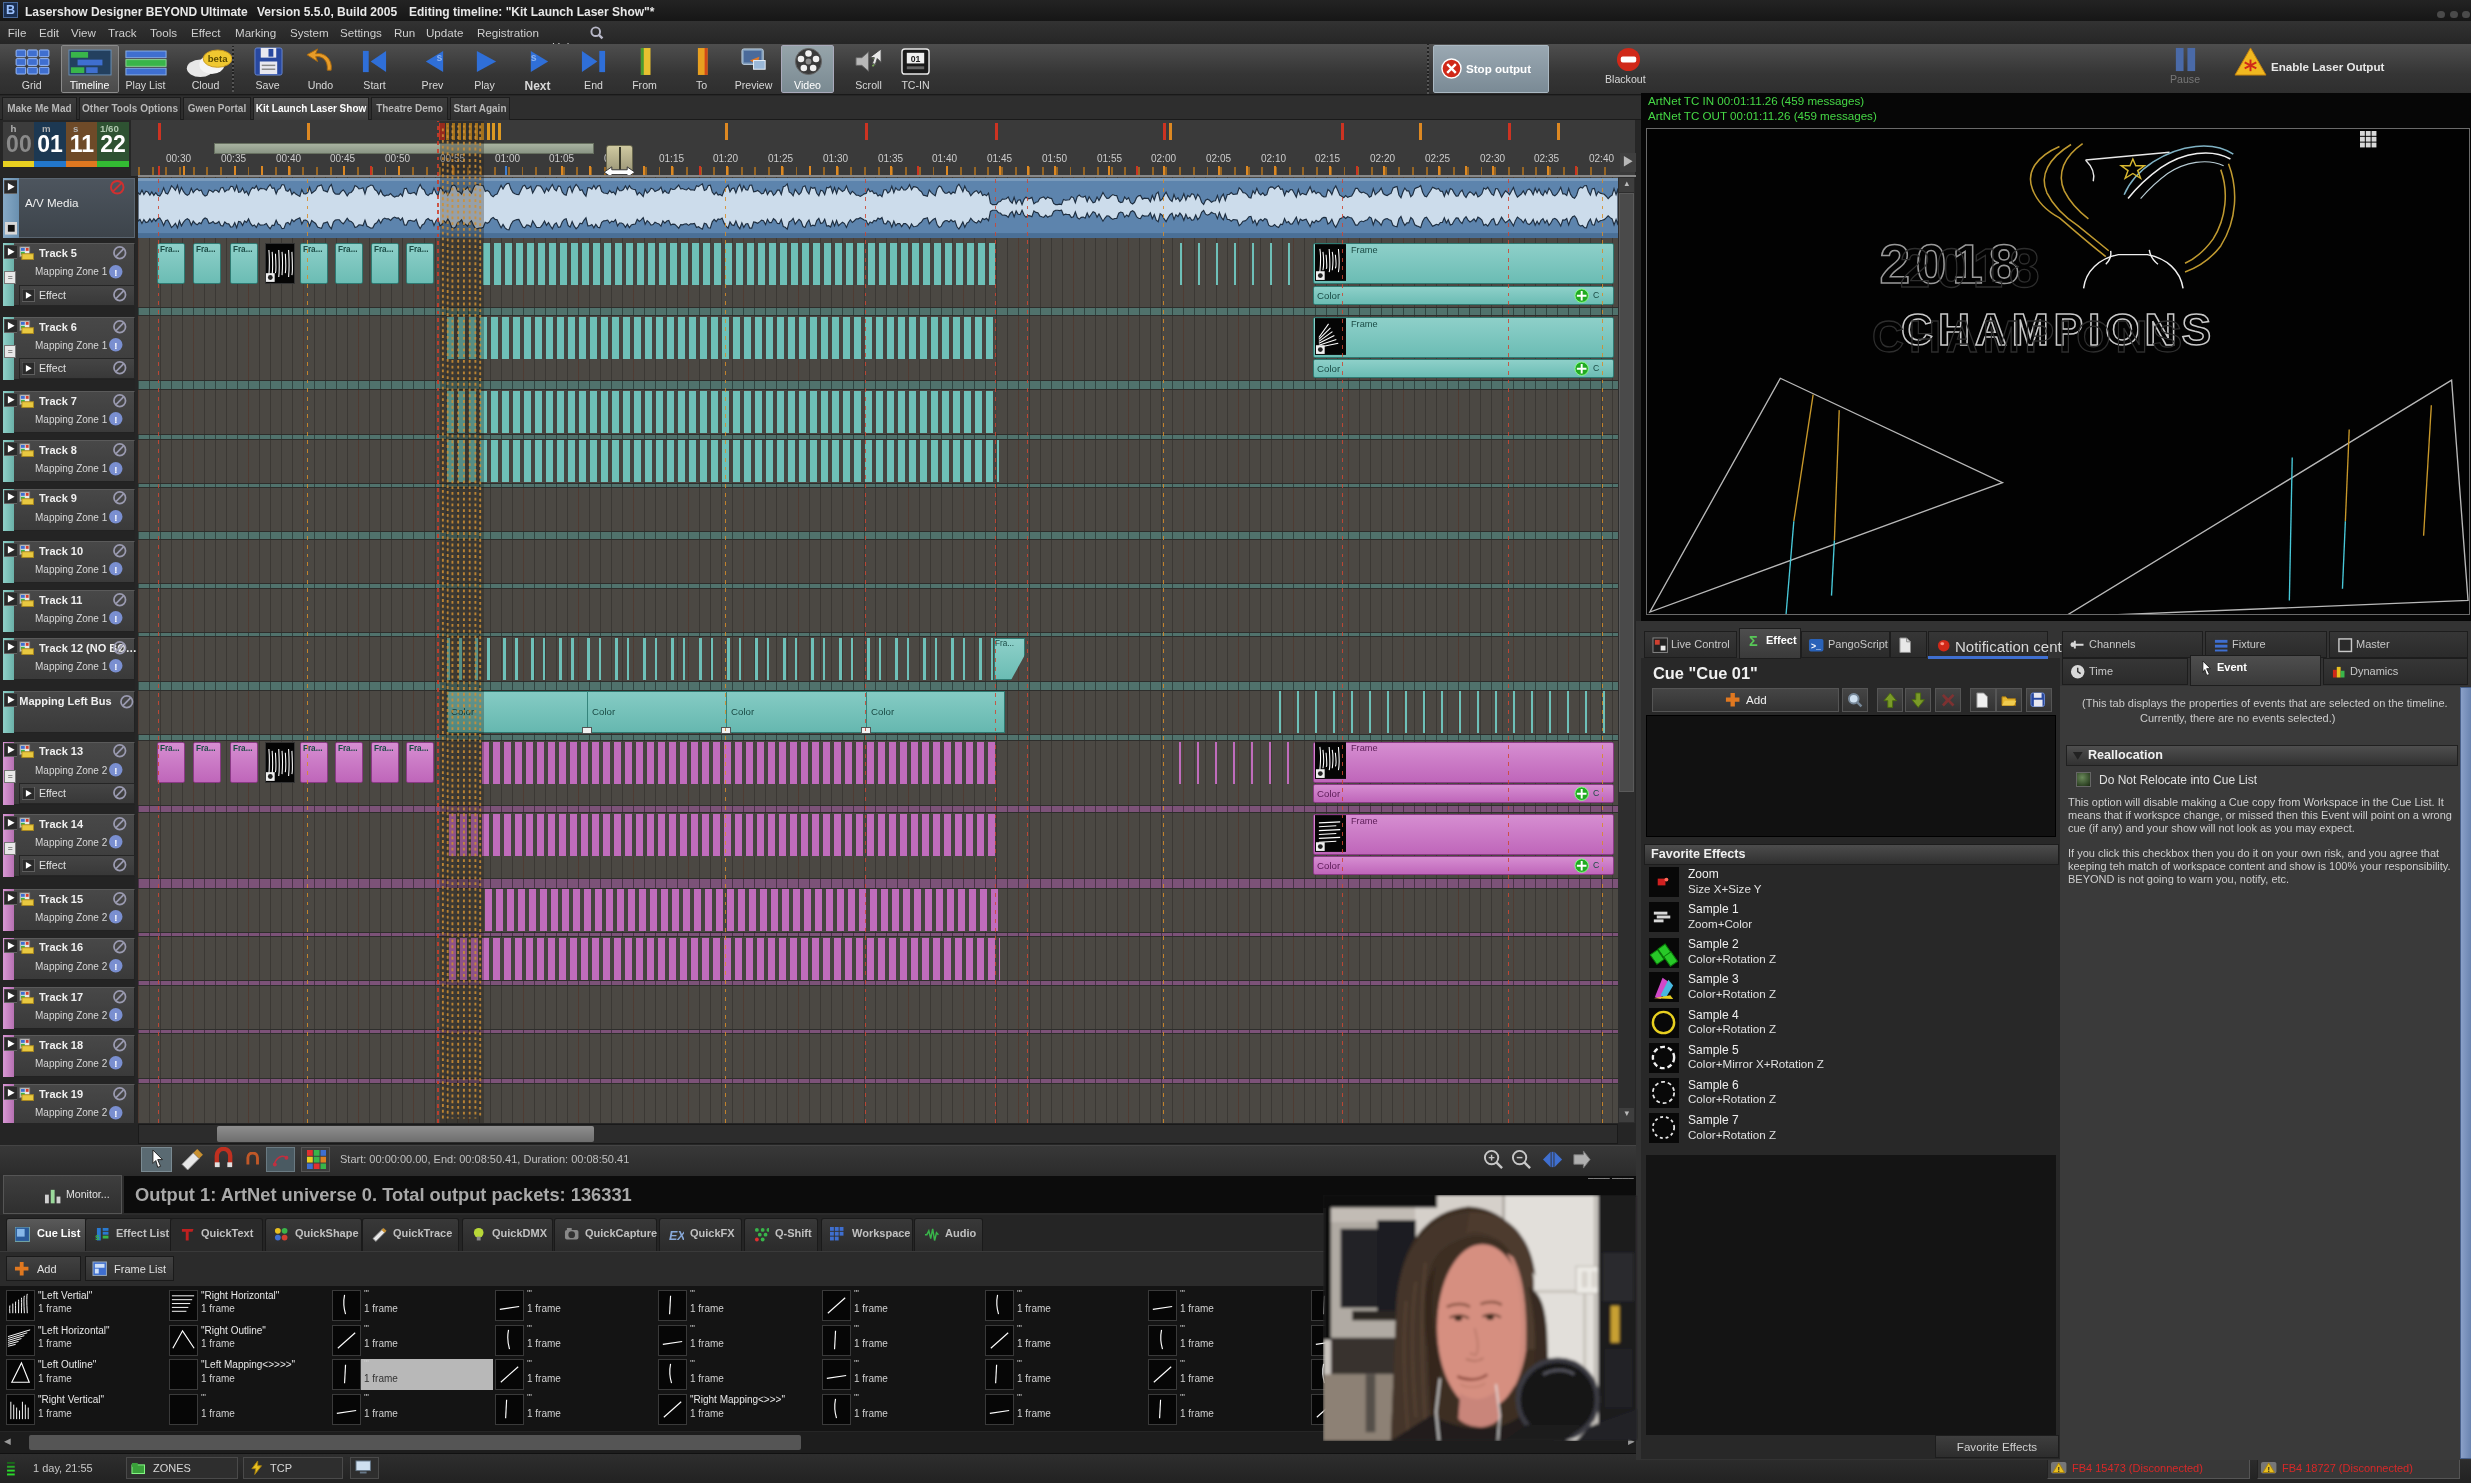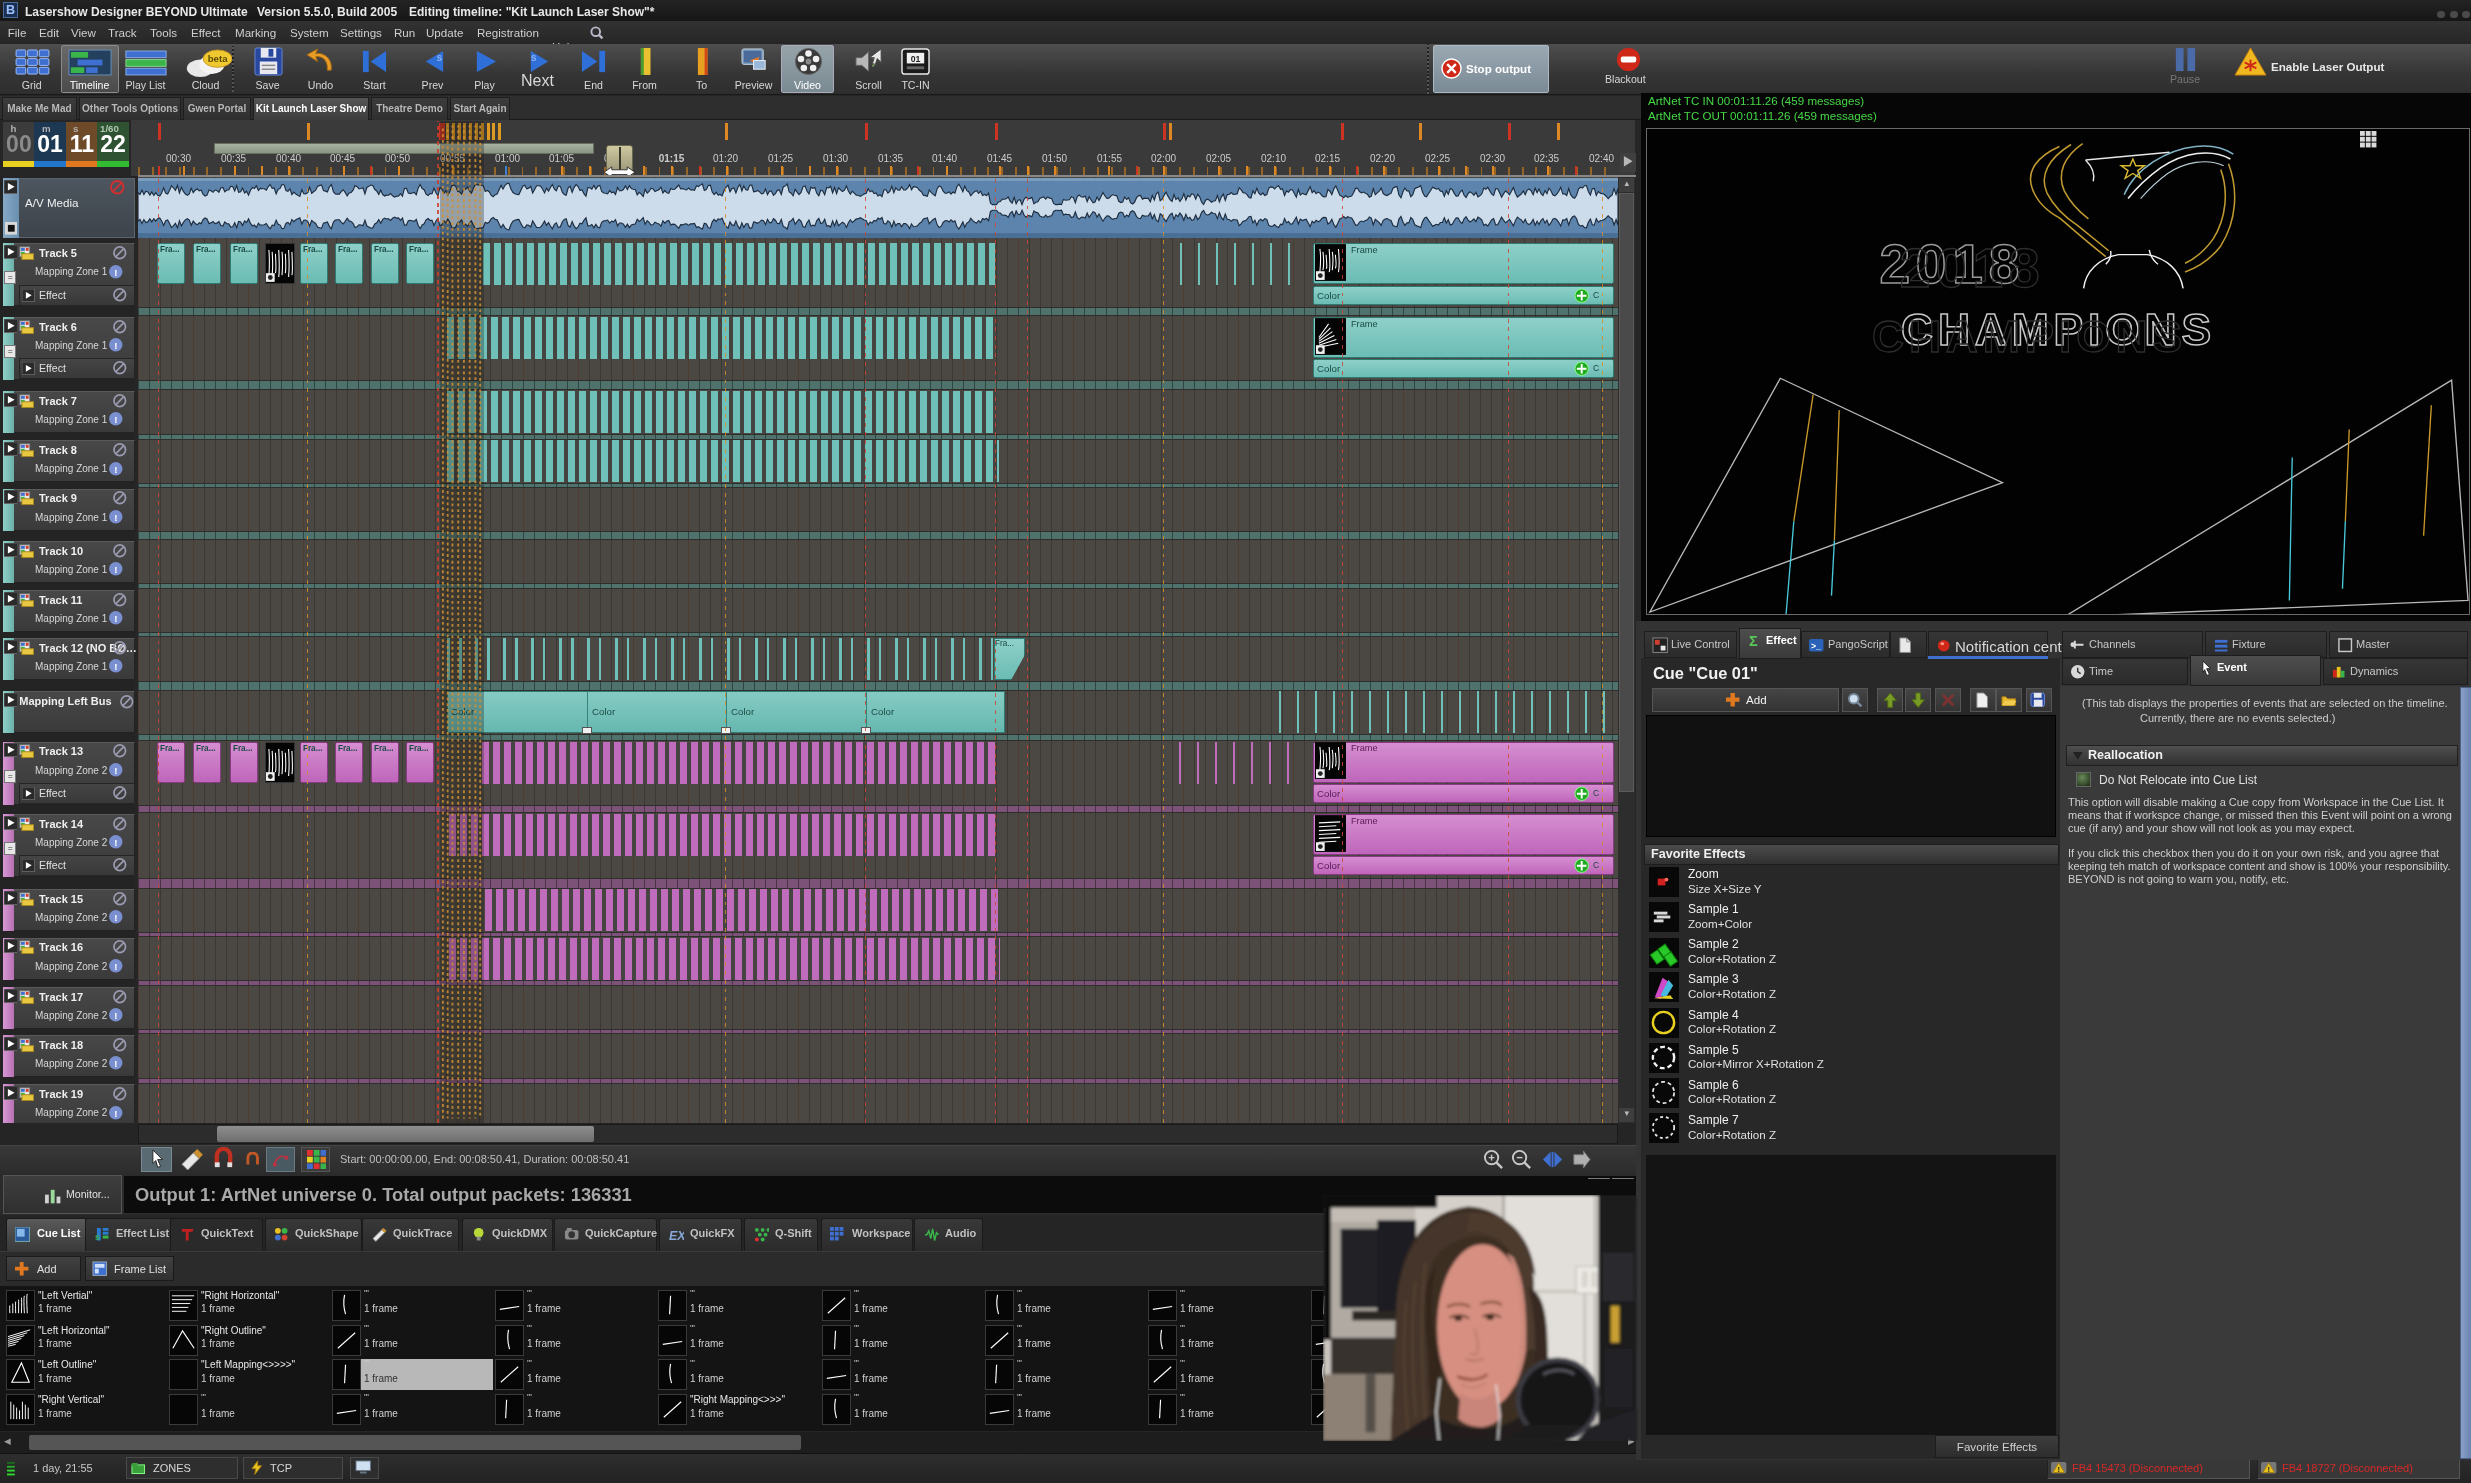--- a/index.html
+++ b/index.html
@@ -102,21 +102,21 @@
     </svg>
 <div style="position:absolute;left:394px;top:79px;font-size:10.6px;color:#d8d8d8;font-weight:normal;white-space:nowrap;"><span style="display:inline-block;width:77px;text-align:center;">Prev</span></div>
 <svg style="position:absolute;left:473px;top:48px;" width="27" height="27" viewBox="0 0 28 28">
       <path d="M4 3 L24 14 L4 25 Z" fill="#2f6fd8"></path>
     </svg>
 <div style="position:absolute;left:446px;top:79px;font-size:10.6px;color:#d8d8d8;font-weight:normal;white-space:nowrap;"><span style="display:inline-block;width:77px;text-align:center;">Play</span></div>
 <svg style="position:absolute;left:525px;top:48px;" width="27" height="27" viewBox="0 0 28 28">
       <path d="M6 3 L24 14 L6 25 Z" fill="#2f6fd8"></path>
       <text x="6" y="13" font-size="11" fill="#88b0f0" font-weight="bold">s</text>
     </svg>
-<div style="position:absolute;left:499px;top:72px;font-size:16px;color:#d8d8d8;font-weight:normal;white-space:nowrap;"><span style="display:inline-block;width:77px;text-align:center;">Next</span></div>
+<div style="position:absolute;left:499px;top:79px;font-size:12px;color:#d8d8d8;font-weight:bold;white-space:nowrap;"><span style="display:inline-block;width:77px;text-align:center;">Next</span></div>
 <svg style="position:absolute;left:580px;top:48px;" width="27" height="27" viewBox="0 0 28 28">
       <path d="M2 3 L18 14 L2 25 Z" fill="#2f6fd8"></path>
       <rect x="20" y="3" width="6" height="22" fill="#2f6fd8"></rect>
     </svg>
 <div style="position:absolute;left:555px;top:79px;font-size:10.6px;color:#d8d8d8;font-weight:normal;white-space:nowrap;"><span style="display:inline-block;width:77px;text-align:center;">End</span></div>
 <svg style="position:absolute;left:638px;top:47px;" width="15.4" height="29" viewBox="0 0 16 30">
       <rect x="3" y="1" width="10" height="28" fill="#e8c030"></rect>
       <rect x="3" y="1" width="3" height="28" fill="#4a9a30"></rect>
     </svg>
 <div style="position:absolute;left:606px;top:79px;font-size:10.6px;color:#d8d8d8;font-weight:normal;white-space:nowrap;"><span style="display:inline-block;width:77px;text-align:center;">From</span></div>
@@ -223,21 +223,21 @@
 <div style="position:absolute;left:214px;top:143px;width:380px;height:10.6px;background:linear-gradient(#a8b2a0,#8a9585);border:1px solid #677060;"></div>
 <div style="position:absolute;left:163px;top:153px;font-size:10px;color:#cccccc;font-weight:normal;white-space:nowrap;width:31px;text-align:center;">00:30</div>
 <div style="position:absolute;left:218px;top:153px;font-size:10px;color:#cccccc;font-weight:normal;white-space:nowrap;width:31px;text-align:center;">00:35</div>
 <div style="position:absolute;left:273px;top:153px;font-size:10px;color:#cccccc;font-weight:normal;white-space:nowrap;width:31px;text-align:center;">00:40</div>
 <div style="position:absolute;left:327px;top:153px;font-size:10px;color:#cccccc;font-weight:normal;white-space:nowrap;width:31px;text-align:center;">00:45</div>
 <div style="position:absolute;left:382px;top:153px;font-size:10px;color:#cccccc;font-weight:normal;white-space:nowrap;width:31px;text-align:center;">00:50</div>
 <div style="position:absolute;left:437px;top:153px;font-size:10px;color:#cccccc;font-weight:normal;white-space:nowrap;width:31px;text-align:center;">00:55</div>
 <div style="position:absolute;left:492px;top:153px;font-size:10px;color:#cccccc;font-weight:normal;white-space:nowrap;width:31px;text-align:center;">01:00</div>
 <div style="position:absolute;left:546px;top:153px;font-size:10px;color:#cccccc;font-weight:normal;white-space:nowrap;width:31px;text-align:center;">01:05</div>
 <div style="position:absolute;left:601px;top:153px;font-size:10px;color:#cccccc;font-weight:normal;white-space:nowrap;width:31px;text-align:center;">01:10</div>
-<div style="position:absolute;left:656px;top:153px;font-size:10px;color:#cccccc;font-weight:bold;white-space:nowrap;width:31px;text-align:center;">01:15</div>
+<div style="position:absolute;left:656px;top:153px;font-size:10px;color:#cccccc;font-weight:normal;white-space:nowrap;width:31px;text-align:center;">01:15</div>
 <div style="position:absolute;left:710px;top:153px;font-size:10px;color:#cccccc;font-weight:normal;white-space:nowrap;width:31px;text-align:center;">01:20</div>
 <div style="position:absolute;left:765px;top:153px;font-size:10px;color:#cccccc;font-weight:normal;white-space:nowrap;width:31px;text-align:center;">01:25</div>
 <div style="position:absolute;left:820px;top:153px;font-size:10px;color:#cccccc;font-weight:normal;white-space:nowrap;width:31px;text-align:center;">01:30</div>
 <div style="position:absolute;left:875px;top:153px;font-size:10px;color:#cccccc;font-weight:normal;white-space:nowrap;width:31px;text-align:center;">01:35</div>
 <div style="position:absolute;left:929px;top:153px;font-size:10px;color:#cccccc;font-weight:normal;white-space:nowrap;width:31px;text-align:center;">01:40</div>
 <div style="position:absolute;left:984px;top:153px;font-size:10px;color:#cccccc;font-weight:normal;white-space:nowrap;width:31px;text-align:center;">01:45</div>
 <div style="position:absolute;left:1039px;top:153px;font-size:10px;color:#cccccc;font-weight:normal;white-space:nowrap;width:31px;text-align:center;">01:50</div>
 <div style="position:absolute;left:1094px;top:153px;font-size:10px;color:#cccccc;font-weight:normal;white-space:nowrap;width:31px;text-align:center;">01:55</div>
 <div style="position:absolute;left:1148px;top:153px;font-size:10px;color:#cccccc;font-weight:normal;white-space:nowrap;width:31px;text-align:center;">02:00</div>
 <div style="position:absolute;left:1203px;top:153px;font-size:10px;color:#cccccc;font-weight:normal;white-space:nowrap;width:31px;text-align:center;">02:05</div>

